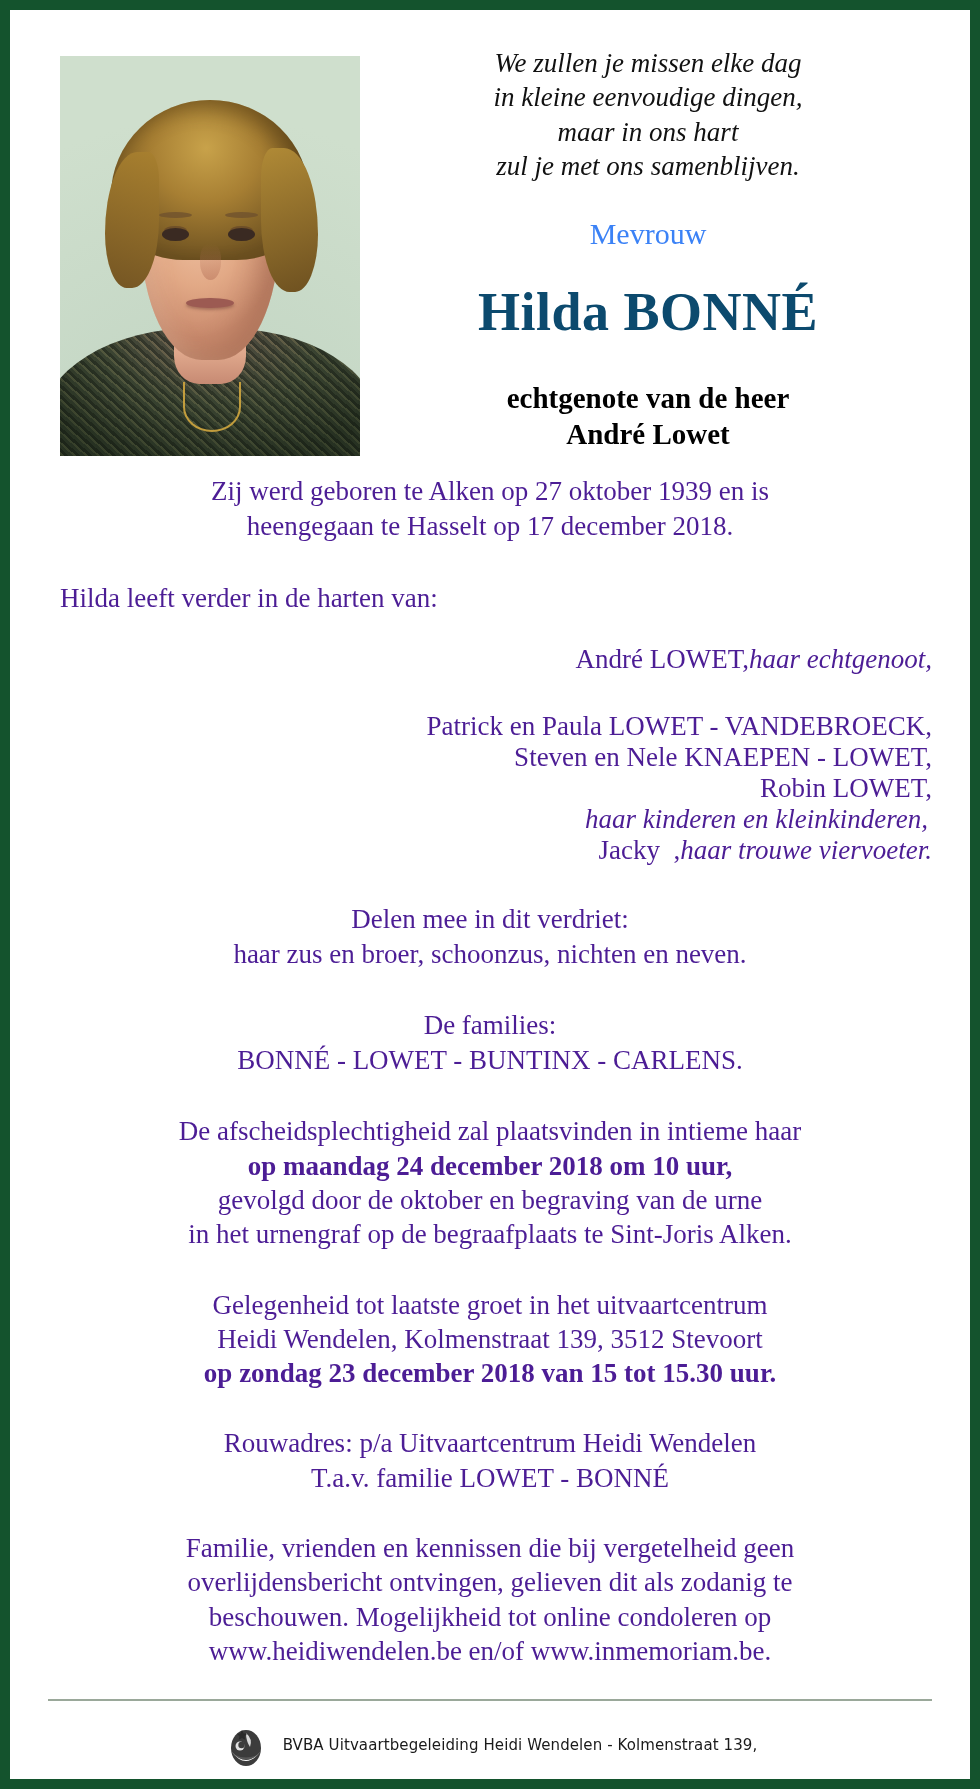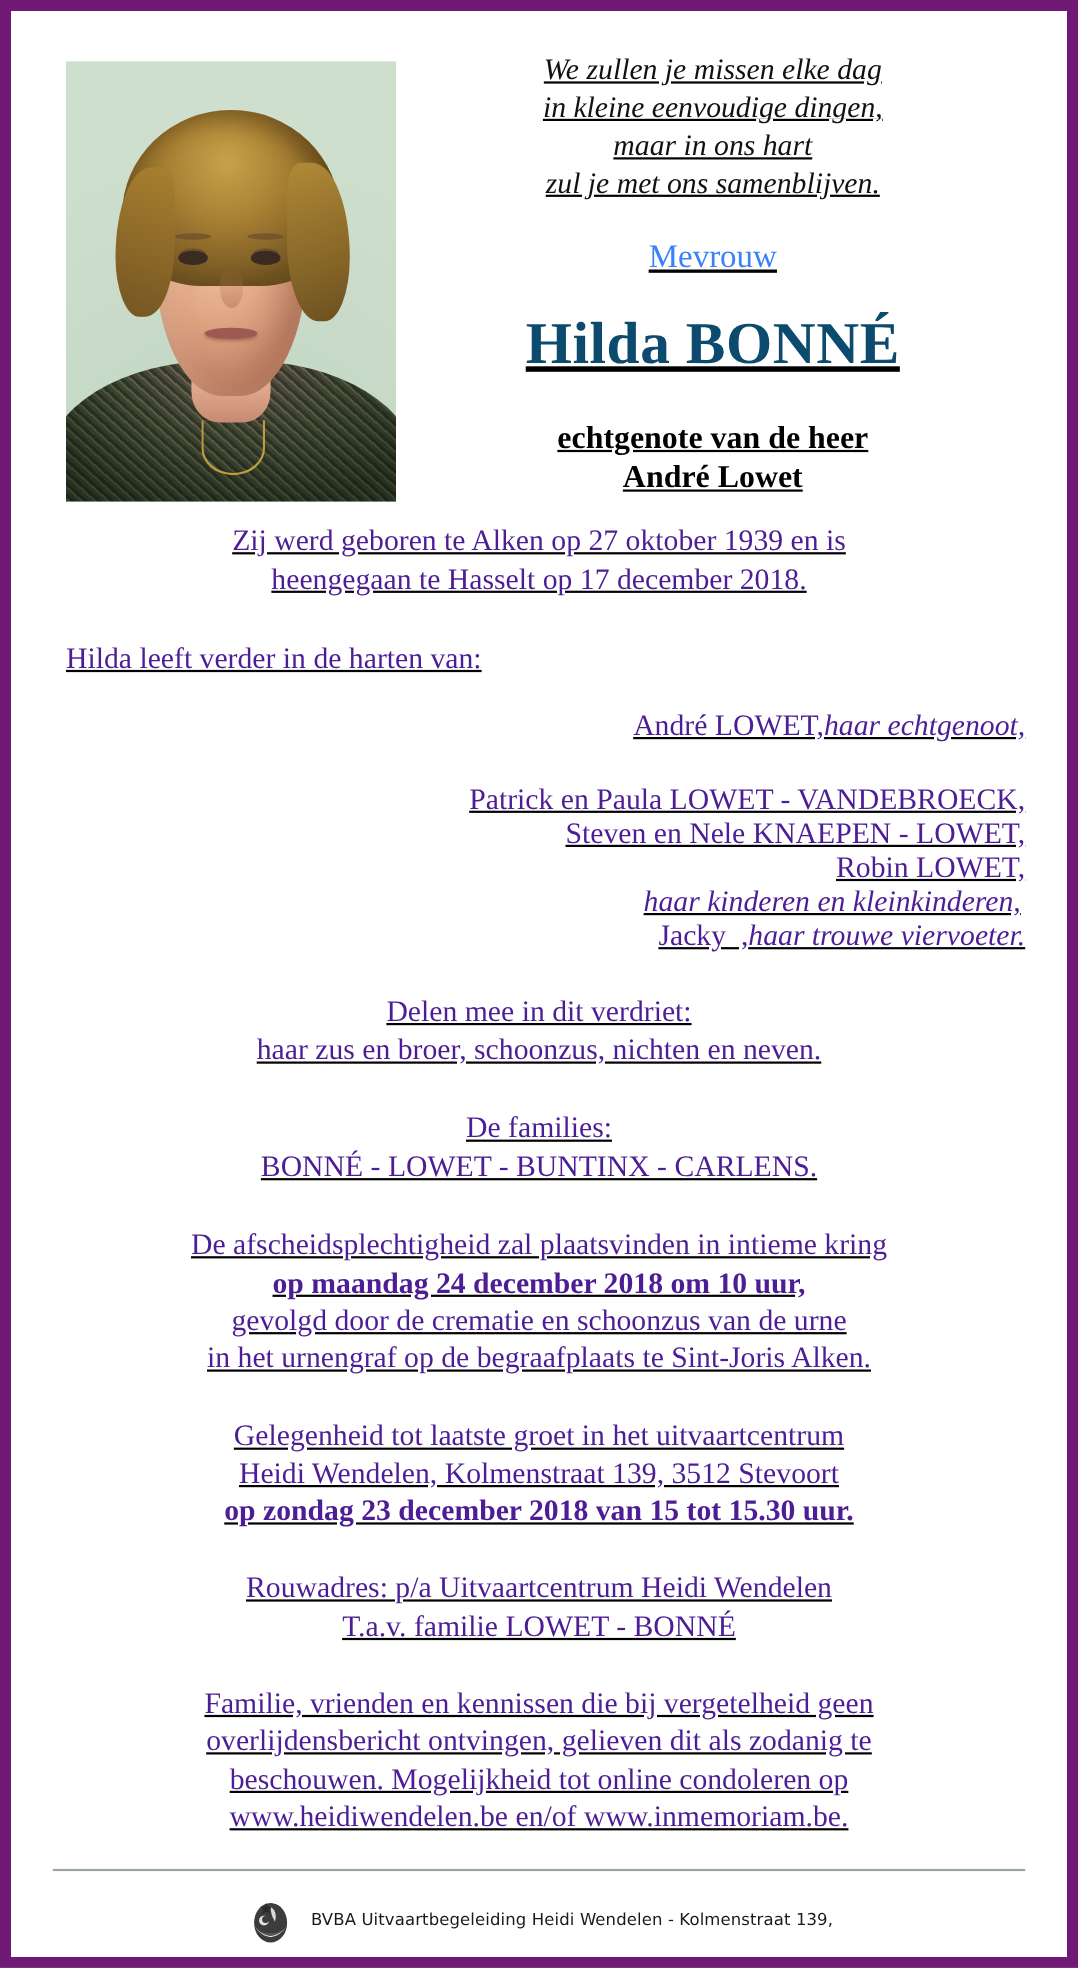--- a/index.html
+++ b/index.html
@@ -13,23 +13,22 @@
     overflow: hidden;
     font-family: "Liberation Serif", serif;
   }
 
   .card {
     position: relative;
     box-sizing: border-box;
     width: 980px;
     height: 1789px;
     background: #ffffff;
-    border: 10px solid #701a75;
+    border: 10px solid #14532d;
     padding: 0;
-    text-decoration: underline;
   }
 
   .inner {
     position: relative;
     box-sizing: border-box;
     width: 100%;
     height: 100%;
     background: #ffffff;
     padding: 28px 38px 0 38px;
   }
@@ -398,23 +397,23 @@
         <div>Delen mee in dit verdriet:</div>
         <div>haar zus en broer, schoonzus, nichten en neven.</div>
       </div>
 
       <div class="para">
         <div>De families:</div>
         <div>BONNÉ - LOWET - BUNTINX - CARLENS.</div>
       </div>
 
       <div class="para tight">
-        <div>De afscheidsplechtigheid zal plaatsvinden in intieme kring</div>
+        <div>De afscheidsplechtigheid zal plaatsvinden in intieme haar</div>
         <div><b>op maandag 24 december 2018 om 10 uur,</b></div>
-        <div>gevolgd door de crematie en schoonzus van de urne</div>
+        <div>gevolgd door de oktober en begraving van de urne</div>
         <div>in het urnengraf op de begraafplaats te Sint-Joris Alken.</div>
       </div>
 
       <div class="para tight">
         <div>Gelegenheid tot laatste groet in het uitvaartcentrum</div>
         <div>Heidi Wendelen, Kolmenstraat 139, 3512 Stevoort</div>
         <div><b>op zondag 23 december 2018 van 15 tot 15.30 uur.</b></div>
       </div>
 
       <div class="para tight">

